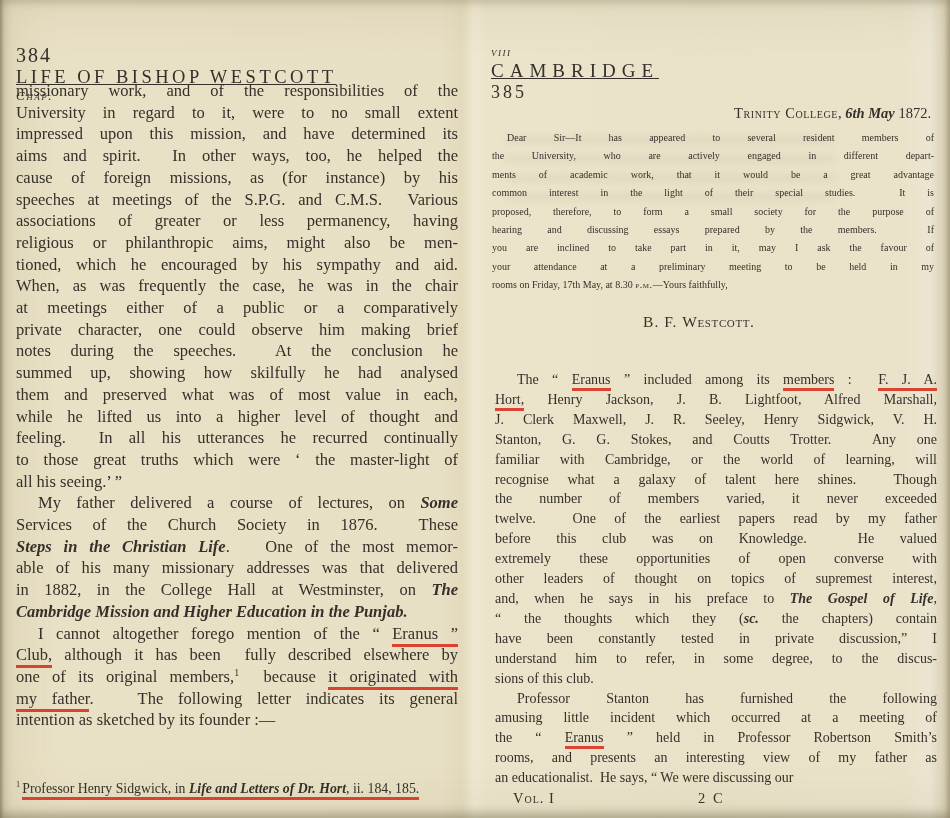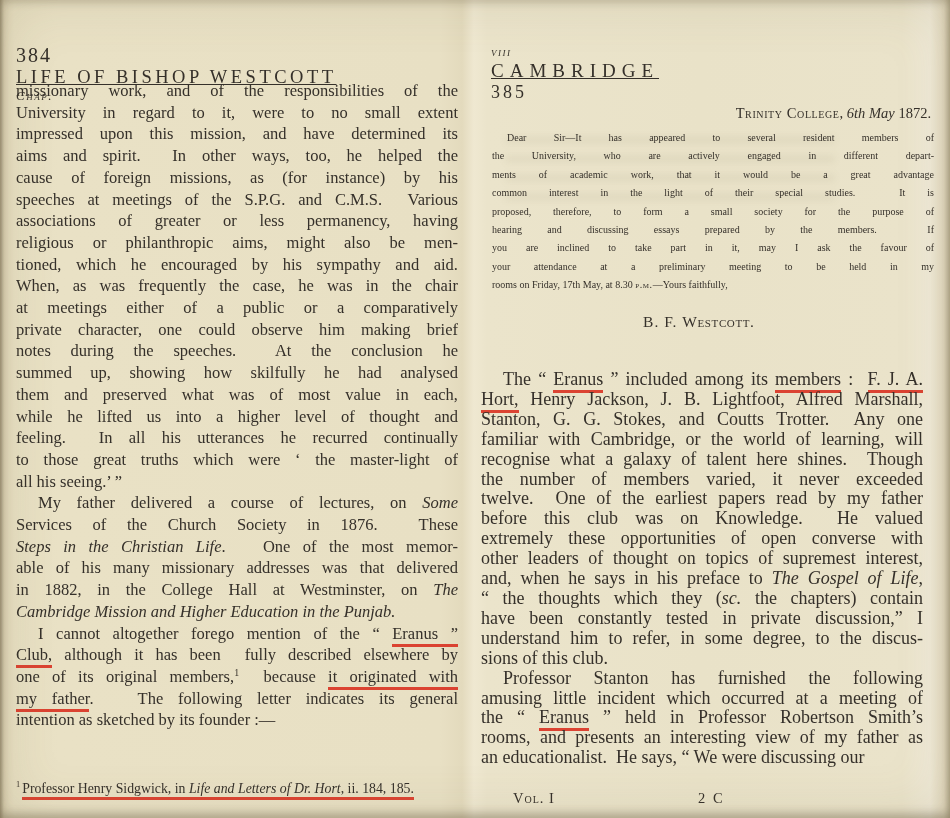--- a/index.html
+++ b/index.html
@@ -26,43 +26,43 @@
   .header-row { position:absolute; top:44px; left:16px; width:442px;
                 display:flex; align-items:baseline;flex-direction:column; }
   .pagenum   { font-size:20px; letter-spacing:2px; }
   .runtitle  { flex:1; text-align:center; font-size:18.5px; letter-spacing:3.5px; white-space:nowrap;text-decoration:underline; }
   .runtitle-r{ letter-spacing:6px; font-size:19px; }
   .chapmark  { font-variant:small-caps; font-size:13px; letter-spacing:1.5px;font-style:italic; }
   .pagenum-r { font-size:18px; letter-spacing:3px; }
 
   .body-col   { position:absolute; top:80px;  left:16px; width:442px;
                 font-size:16.5px; line-height:21.7px; }
-  .main-col   { position:absolute; top:370px; left:6px; width:442px;
-                font-size:18px; line-height:19.9px; }
+  .main-col   { position:absolute; top:370px; left:20px; width:442px;
+                font-size:14px; line-height:19.9px; }
   .letter-head{ position:absolute; top:105px; left:17px; width:442px;
                 font-size:14.5px; text-align:right; padding-right:3px; }
   .letter-body{ position:absolute; top:129px; left:17px; width:442px;
                 font-size:10px; line-height:18.4px; }
   .letter-sig { position:absolute; top:313px; left:17px; width:442px;
                 font-size:15.5px; text-align:center; padding-right:28px; letter-spacing:1px; }
   .footnote   { position:absolute; top:779px; left:16px; width:442px;
                 font-size:13.8px; line-height:19px; }
   .footer-row { position:absolute; top:790px; left:17px; width:442px;
                 font-size:14.5px; }
   .footer-vol { position:absolute; left:21px;  font-variant:small-caps; letter-spacing:1px; }
   .footer-sig { position:absolute; left:206px; letter-spacing:2px; }
 
   .tline { text-align:justify; text-align-last:justify; white-space:pre-wrap; }
   .tline.last { text-align-last:left; }
   .para { margin:0; }
   .body-col .para.indent .tline:first-child,
   .main-col .para.indent .tline:first-child { text-indent:22px; }
   .letter-body .para.indent .tline:first-child { text-indent:15px; }
 
-  .s-i   { font-style:italic; }
+  .s-i   { font-style:italic;font-weight:bold; }
   .s-sc  { font-variant:small-caps; letter-spacing:.6px; }
   .s-sup { font-size:.6em; vertical-align:super; line-height:0; }
   .s-red { border-bottom:3px solid var(--underline_red,rgba(216,44,28,.88)); padding-bottom:1px; }
 
   .ghost {
     position:absolute; top:136px; left:30px; width:330px; height:72px; z-index:0;
     background:repeating-linear-gradient(180deg,
       rgba(120,110,80,.14) 0 8px, rgba(120,110,80,0) 8px 19px);
     filter:blur(3px); opacity:.5; pointer-events:none;
   }
@@ -139,20 +139,21 @@
           <div class="tline"><span>you are inclined to take part in it, may I ask the favour of</span></div>
           <div class="tline"><span>your attendance at a preliminary meeting to be held in my</span></div>
           <div class="tline last"><span>rooms on Friday, 17th May, at 8.30 </span><span class="s-sc">p.m.</span><span>—Yours faithfully,</span></div>
         </div>
       </div>
     <div class="letter-sig"><span>B. F. </span><span class="s-sc">Westcott</span><span>.</span></div>
     <div class="main-col">
         <div class="para indent">
           <div class="tline"><span>The “ </span><span class="s-red">Eranus</span><span> ” included among its </span><span class="s-red">members</span><span> :  </span><span class="s-red">F. J. A.</span></div>
           <div class="tline"><span class="s-red">Hort,</span><span> Henry Jackson, J. B. Lightfoot, Alfred Marshall,</span></div>
+          <div class="tline"><span>J. Clerk Maxwell, J. R. Seeley, Henry Sidgwick, V. H.</span></div>
           <div class="tline"><span>Stanton, G. G. Stokes, and Coutts Trotter.  Any one</span></div>
           <div class="tline"><span>familiar with Cambridge, or the world of learning, will</span></div>
           <div class="tline"><span>recognise what a galaxy of talent here shines.  Though</span></div>
           <div class="tline"><span>the number of members varied, it never exceeded</span></div>
           <div class="tline"><span>twelve.  One of the earliest papers read by my father</span></div>
           <div class="tline"><span>before this club was on Knowledge.  He valued</span></div>
           <div class="tline"><span>extremely these opportunities of open converse with</span></div>
           <div class="tline"><span>other leaders of thought on topics of supremest interest,</span></div>
           <div class="tline"><span>and, when he says in his preface to </span><span class="s-i">The Gospel of Life</span><span>,</span></div>
           <div class="tline"><span>“ the thoughts which they (</span><span class="s-i">sc.</span><span> the chapters) contain</span></div>

